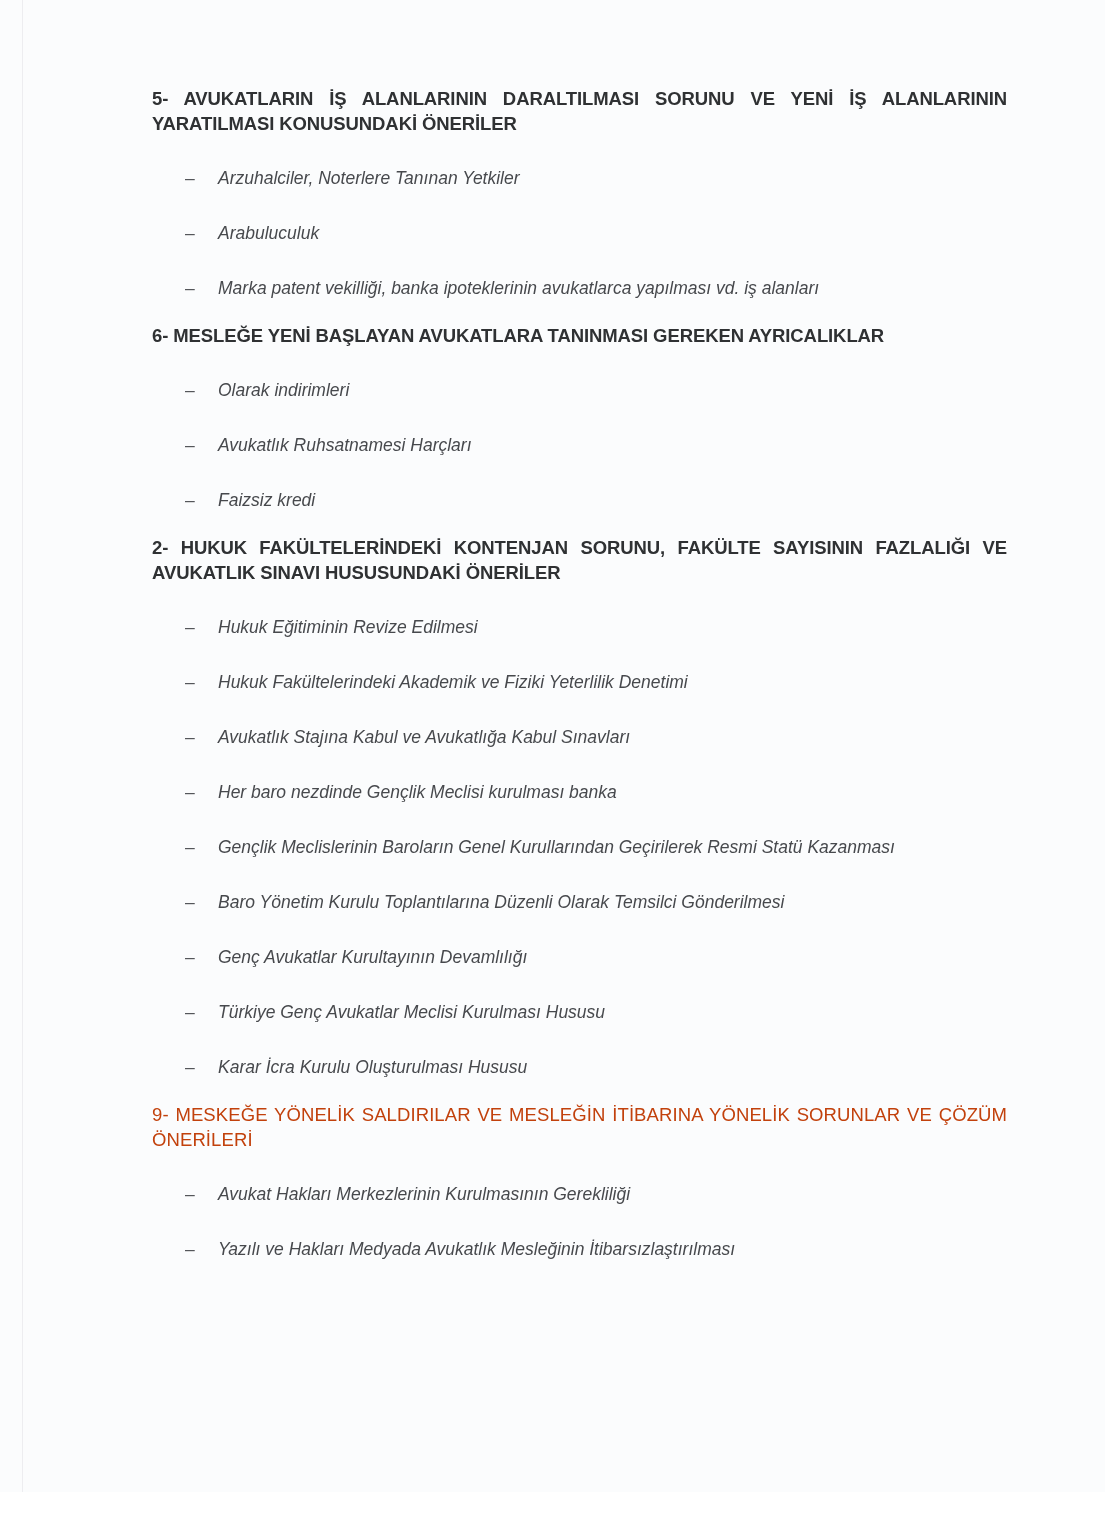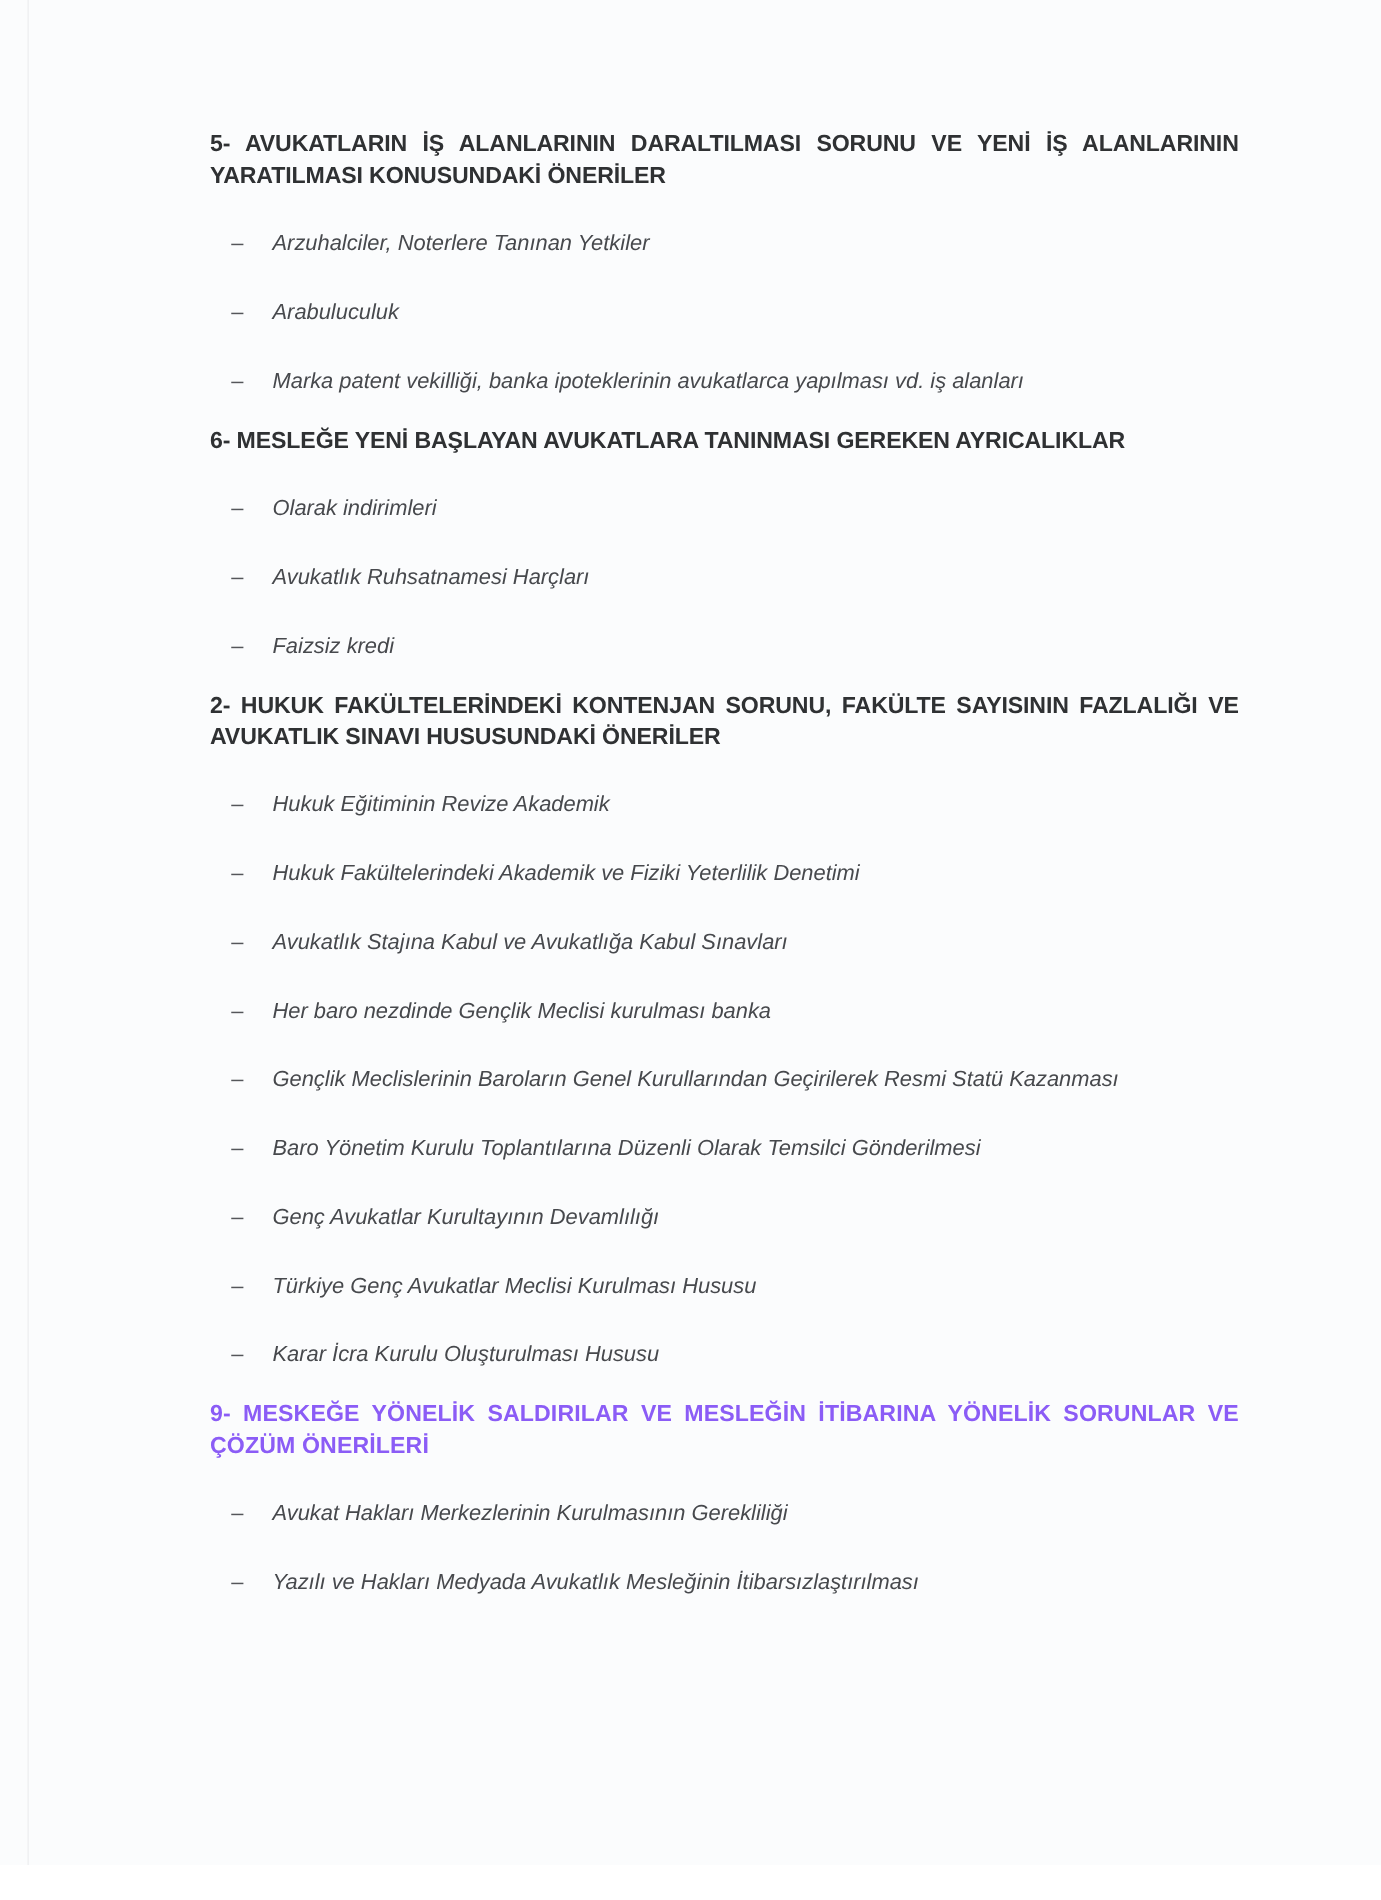--- a/index.html
+++ b/index.html
@@ -40,32 +40,32 @@
     position: absolute;
     left: 152px;
     top: 0;
     width: 855px;
     padding-top: 86px;
   }
   section.agenda-section { margin: 0; }
   section.agenda-section + section.agenda-section { margin-top: 22px; }
   section.agenda-section.gap-lg { margin-top: 53px; }
   h2.section-heading {
-    margin: 16px;
+    margin: 0;
     font-size: 18.5px;
     line-height: 25px;
     font-weight: 700;
     letter-spacing: -0.1px;
     color: var(--heading-ink, #2f3133);
     text-align: justify;
   }
   section.regular h2.section-heading {
-    font-weight: 700;
+    font-weight: 400;
     letter-spacing: 0.1px;
-    color: #8b5cf6;
+    color: #c2410c;
   }
   ul.agenda-items {
     list-style: none;
     margin: 0;
     padding: 0;
   }
   li.agenda-item {
     display: flex;
     margin-top: 30px;
     font-size: 17.5px;
@@ -118,21 +118,21 @@
           <span class="dash">–</span>
           <span class="item-text">Faizsiz kredi</span>
         </li>
       </ul>
     </section>
     <section class="agenda-section">
       <h2 class="section-heading">2- HUKUK FAKÜLTELERİNDEKİ KONTENJAN SORUNU, FAKÜLTE SAYISININ FAZLALIĞI VE AVUKATLIK SINAVI HUSUSUNDAKİ ÖNERİLER</h2>
       <ul class="agenda-items">
         <li class="agenda-item">
           <span class="dash">–</span>
-          <span class="item-text">Hukuk Eğitiminin Revize Akademik</span>
+          <span class="item-text">Hukuk Eğitiminin Revize Edilmesi</span>
         </li>
         <li class="agenda-item">
           <span class="dash">–</span>
           <span class="item-text">Hukuk Fakültelerindeki Akademik ve Fiziki Yeterlilik Denetimi</span>
         </li>
         <li class="agenda-item">
           <span class="dash">–</span>
           <span class="item-text">Avukatlık Stajına Kabul ve Avukatlığa Kabul Sınavları</span>
         </li>
       </ul>

